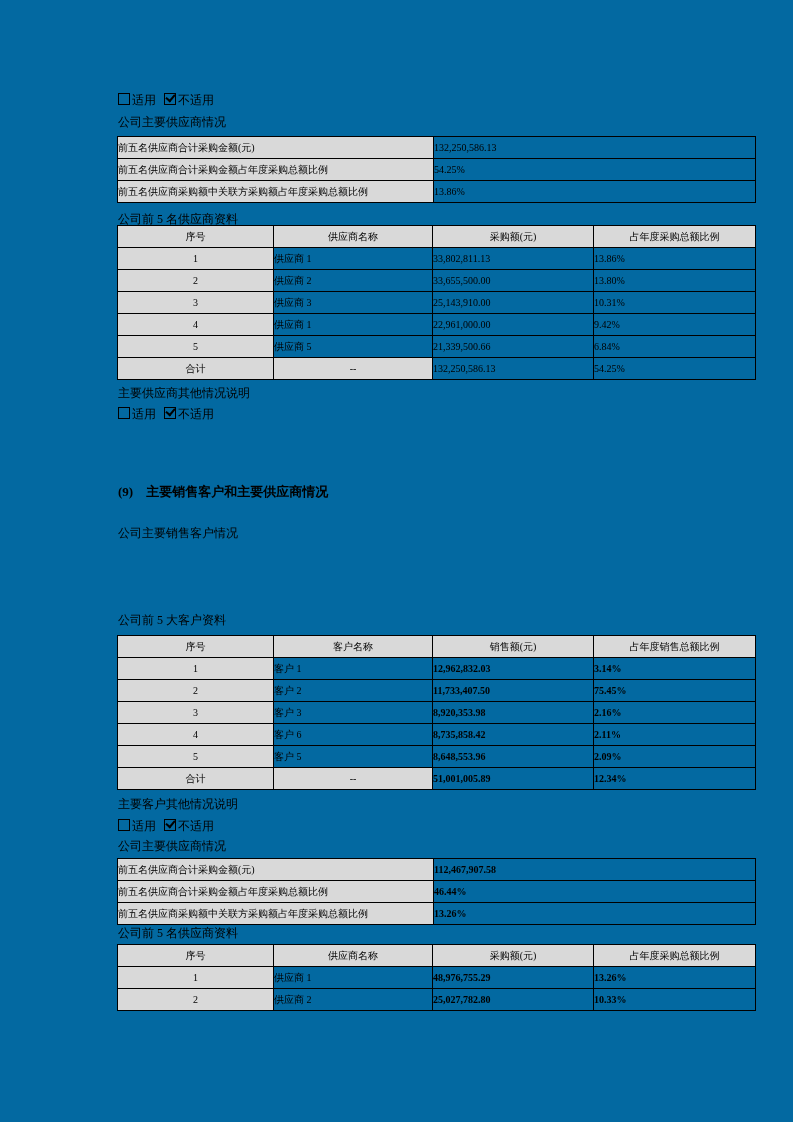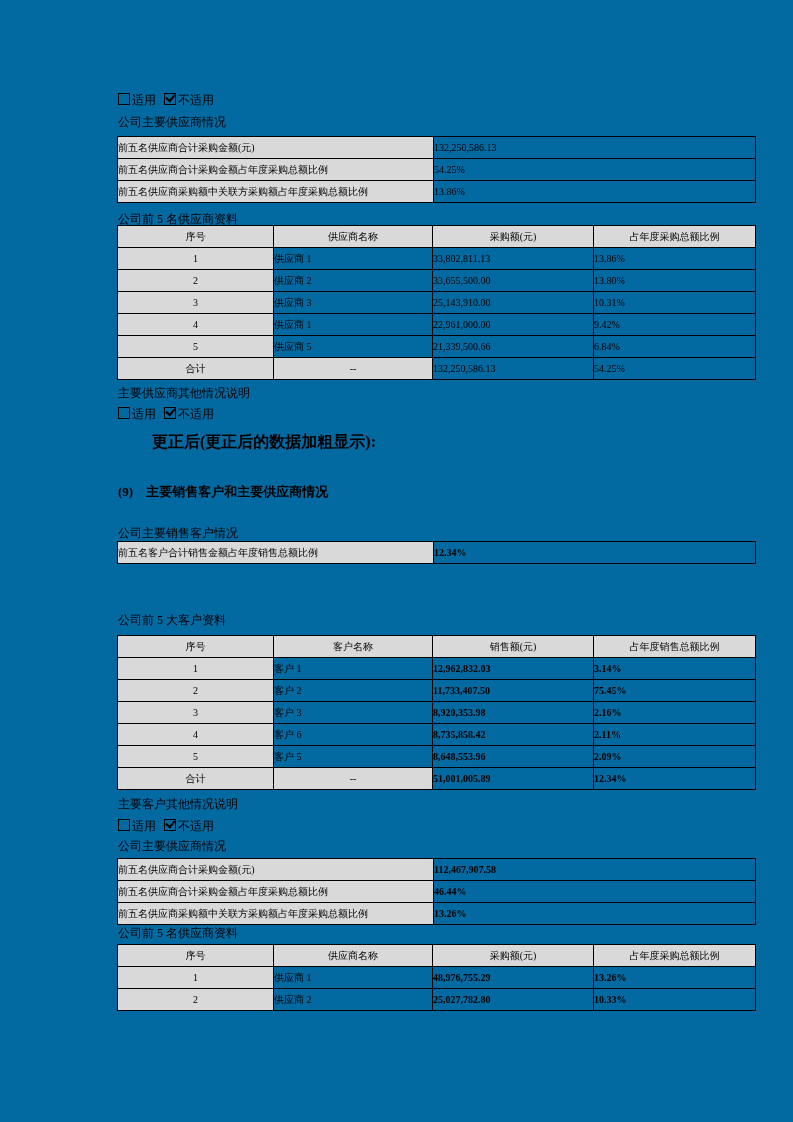--- a/index.html
+++ b/index.html
@@ -109,36 +109,31 @@
     </tr>
   </tbody>
     </table>
 
   <div class="abs" style="top:386px">主要供应商其他情况说明</div>
 
   <div class="abs" style="top:407px">
     <span class="cbx"></span><span>适用</span><span class="cb-gap"></span><span class="cbx checked"></span><span>不适用</span>
   </div>
 
-  <div class="abs h1" style="top:432px;left:152px">更正后(更正后的数据加粗显示):</div>
 
   <div class="abs h2" style="top:484px">(9)　主要销售客户和主要供应商情况</div>
 
   <div class="abs" style="top:526px">公司主要销售客户情况</div>
 
   <table class="tbl sum" style="top:541px">
     <colgroup>
         <col style="width:316px">
         <col style="width:322px">
       </colgroup>
     <tbody>
-    <tr>
-      <td class="shade al">前五名客户合计销售金额占年度销售总额比例</td>
-      <td class="ar b">12.34%</td>
-    </tr>
   </tbody>
     </table>
 
   <div class="abs" style="top:613px">公司前 5 大客户资料</div>
 
   <table class="tbl det" style="top:635px">
     <colgroup>
         <col style="width:156px">
         <col style="width:159px">
         <col style="width:161px">

